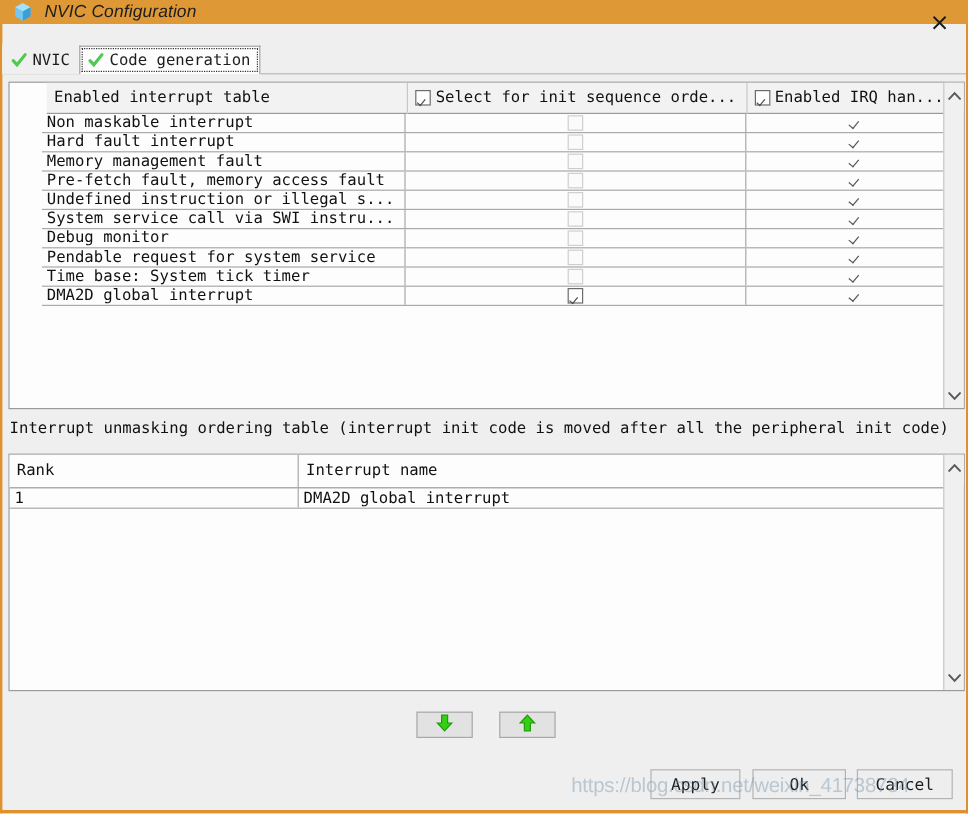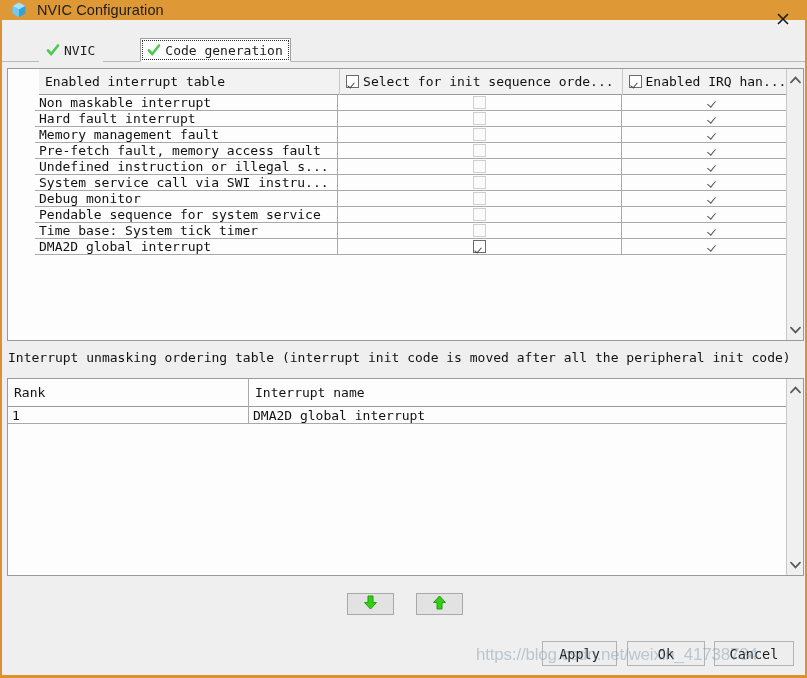--- a/index.html
+++ b/index.html
@@ -16,21 +16,21 @@
     background: #efefef;
     border-left: 2px solid #e0912f;
     border-right: 2px solid #e0912f;
     border-bottom: 3px solid #e0912f;
   }
 
   
   #titlebar {
     position: absolute; left: -2px; top: 0; width: 807px; height: 20px;
     background: #df9836;
-    display: flex; align-items: center;
+    display: flex; align-items: center; font-style: italic;
   }
   #title-icon {
     margin-left: 10px; width: 18px; height: 18px;
     display: flex; align-items: center; justify-content: center;
   }
   #title-text {
     margin-left: 9px;
     font-family: "Liberation Sans", sans-serif;
     font-size: 14.5px; color: #1d1d1d; letter-spacing: .1px;
   }
@@ -46,21 +46,21 @@
     background: #efefef;
     border-bottom: 1px solid #b8b8b8;
     display: flex; align-items: flex-end;
   }
   .tab {
     display: flex; align-items: center; gap: 4px;
     height: 24px; padding: 0 7px 0 6px;
     font-size: 13px; color: #1d1d1d;
     cursor: pointer; background: #efefef;
     border: 1px solid transparent;
-    position: relative; top: 1px; margin-left: 37px;
+    position: relative; top: 1px;
   }
   .tab.active {
     background: #fdfdfd;
     border: 1px solid #a0a0a0;
     border-bottom-color: #fdfdfd;
     outline: 1px dotted #303030;
     outline-offset: -3px;
   }
   .tab .check { width: 14px; height: 14px; display:inline-flex; }
 
@@ -311,21 +311,21 @@
         <div class="trow">
           <div class="td name tbl1-c1">Debug monitor</div>
           <div class="td cbcell bdr-l tbl1-c2">
             <span class="cb dis"></span>
           </div>
           <div class="td cbcell bdr-l tbl1-c3">
             <span class="cb flat on"></span>
           </div>
         </div>
         <div class="trow">
-          <div class="td name tbl1-c1">Pendable sequence for system service</div>
+          <div class="td name tbl1-c1">Pendable request for system service</div>
           <div class="td cbcell bdr-l tbl1-c2">
             <span class="cb dis"></span>
           </div>
           <div class="td cbcell bdr-l tbl1-c3">
             <span class="cb flat on"></span>
           </div>
         </div>
         <div class="trow">
           <div class="td name tbl1-c1">Time base: System tick timer</div>
           <div class="td cbcell bdr-l tbl1-c2">

